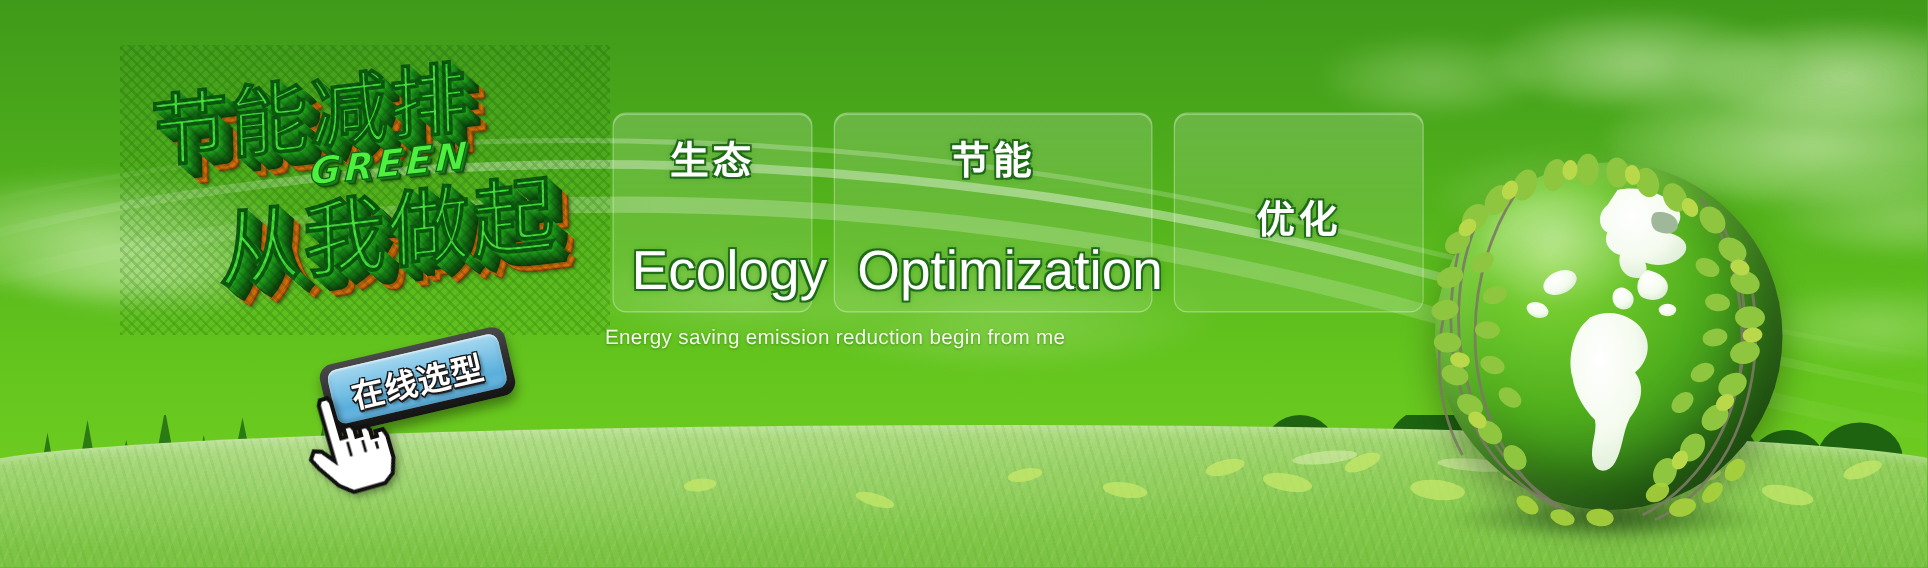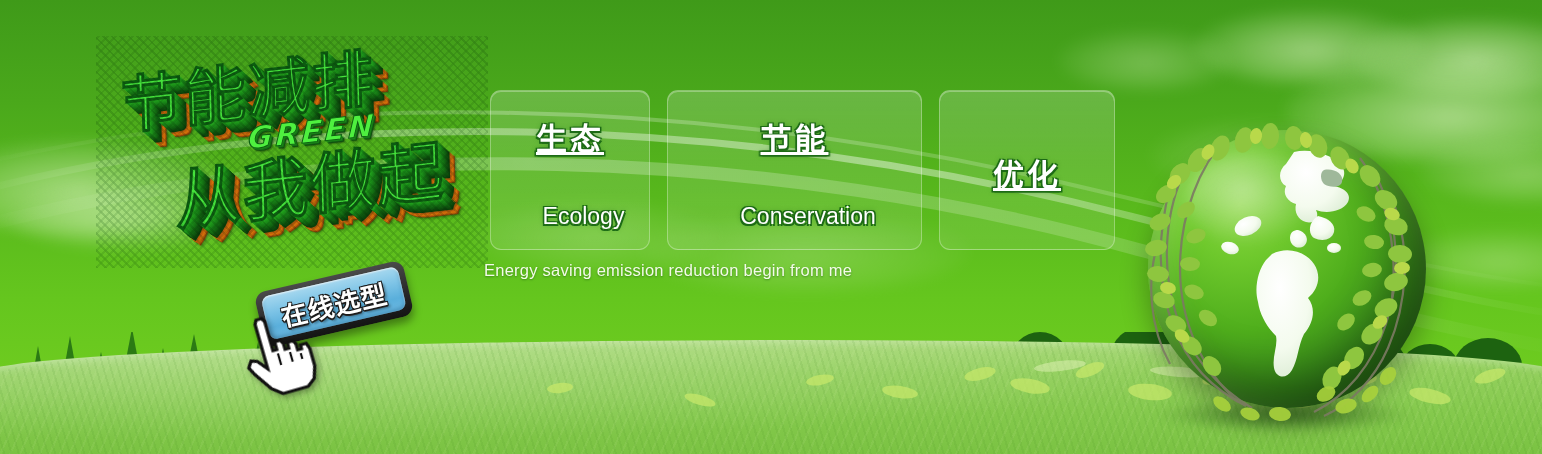--- a/index.html
+++ b/index.html
@@ -173,34 +173,33 @@
         rgba(255,255,255,.175) 0%,
         rgba(255,255,255,.115) 45%,
         rgba(255,255,255,.085) 100%);
     border:1px solid rgba(255,255,255,.30);
     box-shadow:inset 0 1px 0 rgba(255,255,255,.30);
     display:flex; flex-direction:column;
     align-items:center; justify-content:center;
     cursor:pointer;
   }
   .card:nth-child(2) { width:255px;text-align:right; }
-  .card:nth-child(3) { width:176px; }
+  .card:nth-child(3) { width:200px; }
   .card-cn {
     font-family:"DejaVu Sans", sans-serif;
     font-size:31px; font-weight:bold; color:#ffffff;
     letter-spacing:3px;
     margin-top:4px;
     text-shadow:-1.5px -1.5px 0 #1d6b16, 1.5px -1.5px 0 #1d6b16,
                 -1.5px 1.5px 0 #1d6b16, 1.5px 1.5px 0 #1d6b16,
                  0 0 5px rgba(20,90,14,.55);
-    text-decoration:underline;
   }
   .card-en {
     font-family:"Liberation Sans", sans-serif;
-    font-size:23px; font-weight:normal; color:#ffffff;
+    font-size:44px; font-weight:normal; color:#ffffff;
     margin-top:44px;
     text-shadow:-1.5px -1.5px 0 #1d6b16, 1.5px -1.5px 0 #1d6b16,
                 -1.5px 1.5px 0 #1d6b16, 1.5px 1.5px 0 #1d6b16,
                  0 0 5px rgba(20,90,14,.55);
     margin-left:27px;
   }
 
   
   #tagline {
     position:absolute; left:484px; top:261px;
@@ -387,21 +386,21 @@
 
   <div id="cards">
 
     <div class="card">
       <span class="card-cn">生态</span>
       <span class="card-en">Ecology</span>
     </div>
 
     <div class="card">
       <span class="card-cn">节能</span>
-      <span class="card-en">Conservation</span>
+      <span class="card-en">Optimization</span>
     </div>
 
     <div class="card">
       <span class="card-cn">优化</span>
     </div>
 
   </div>
 
   <div id="tagline">Energy saving emission reduction begin from me</div>
 

